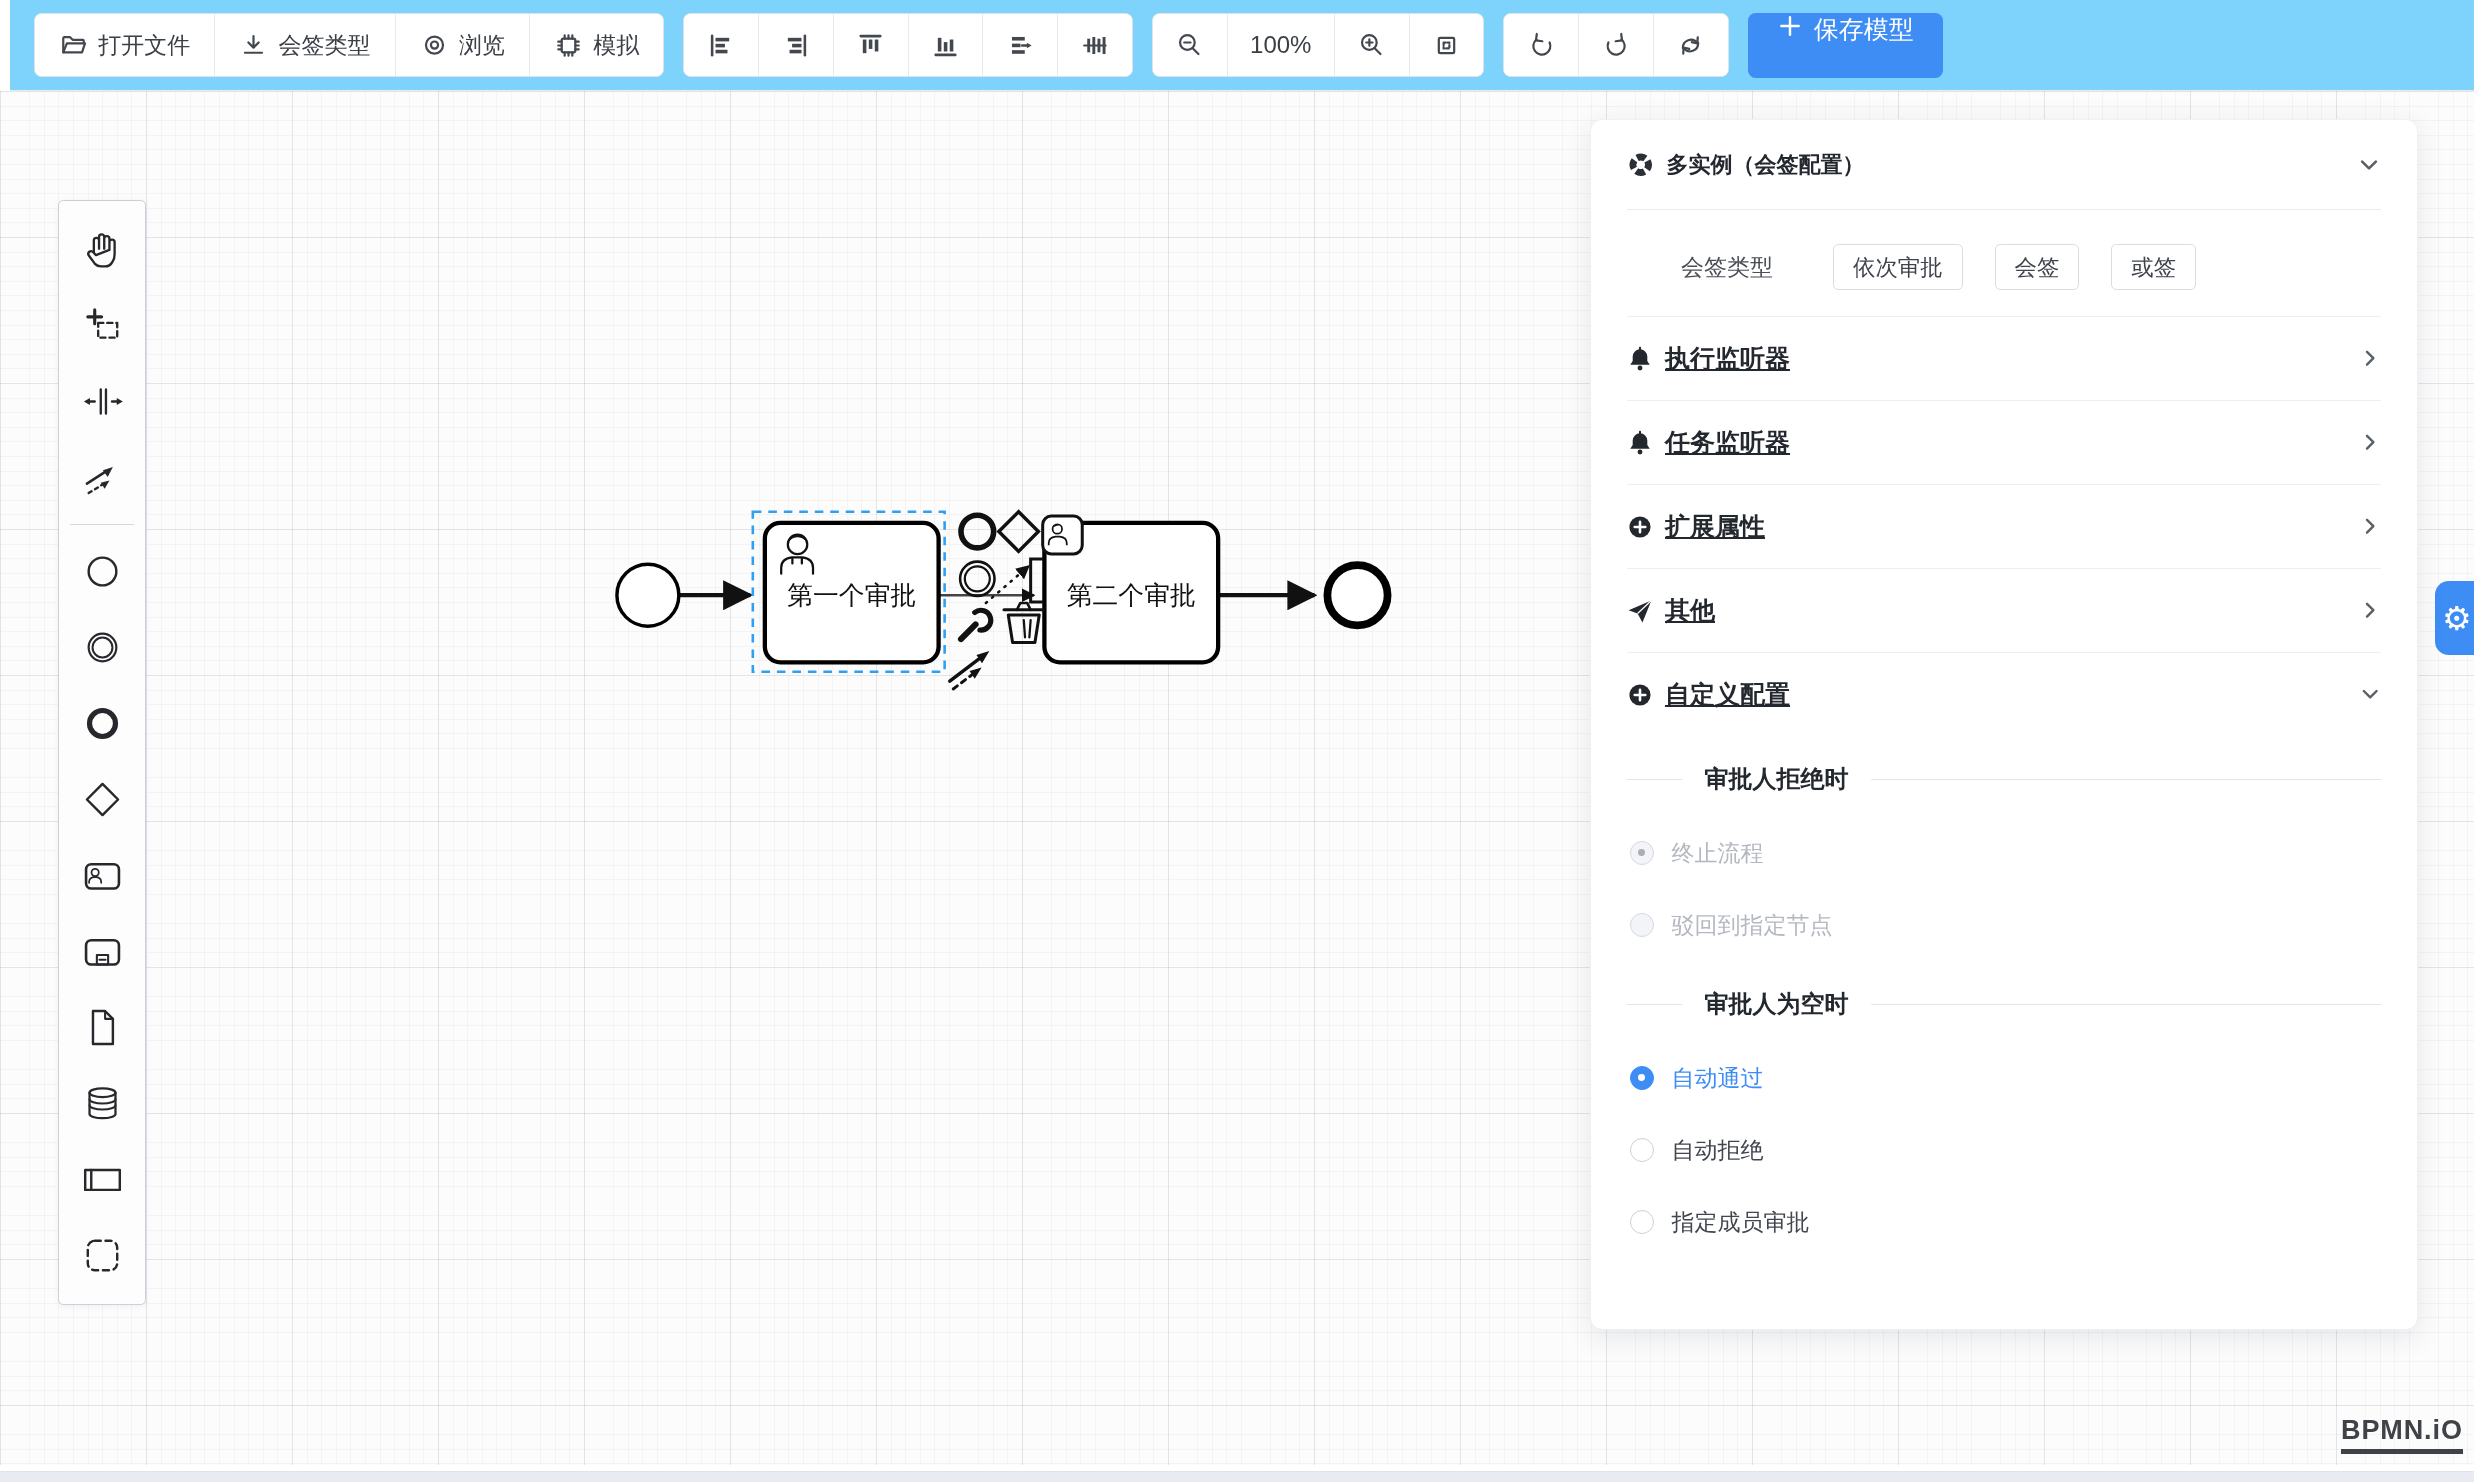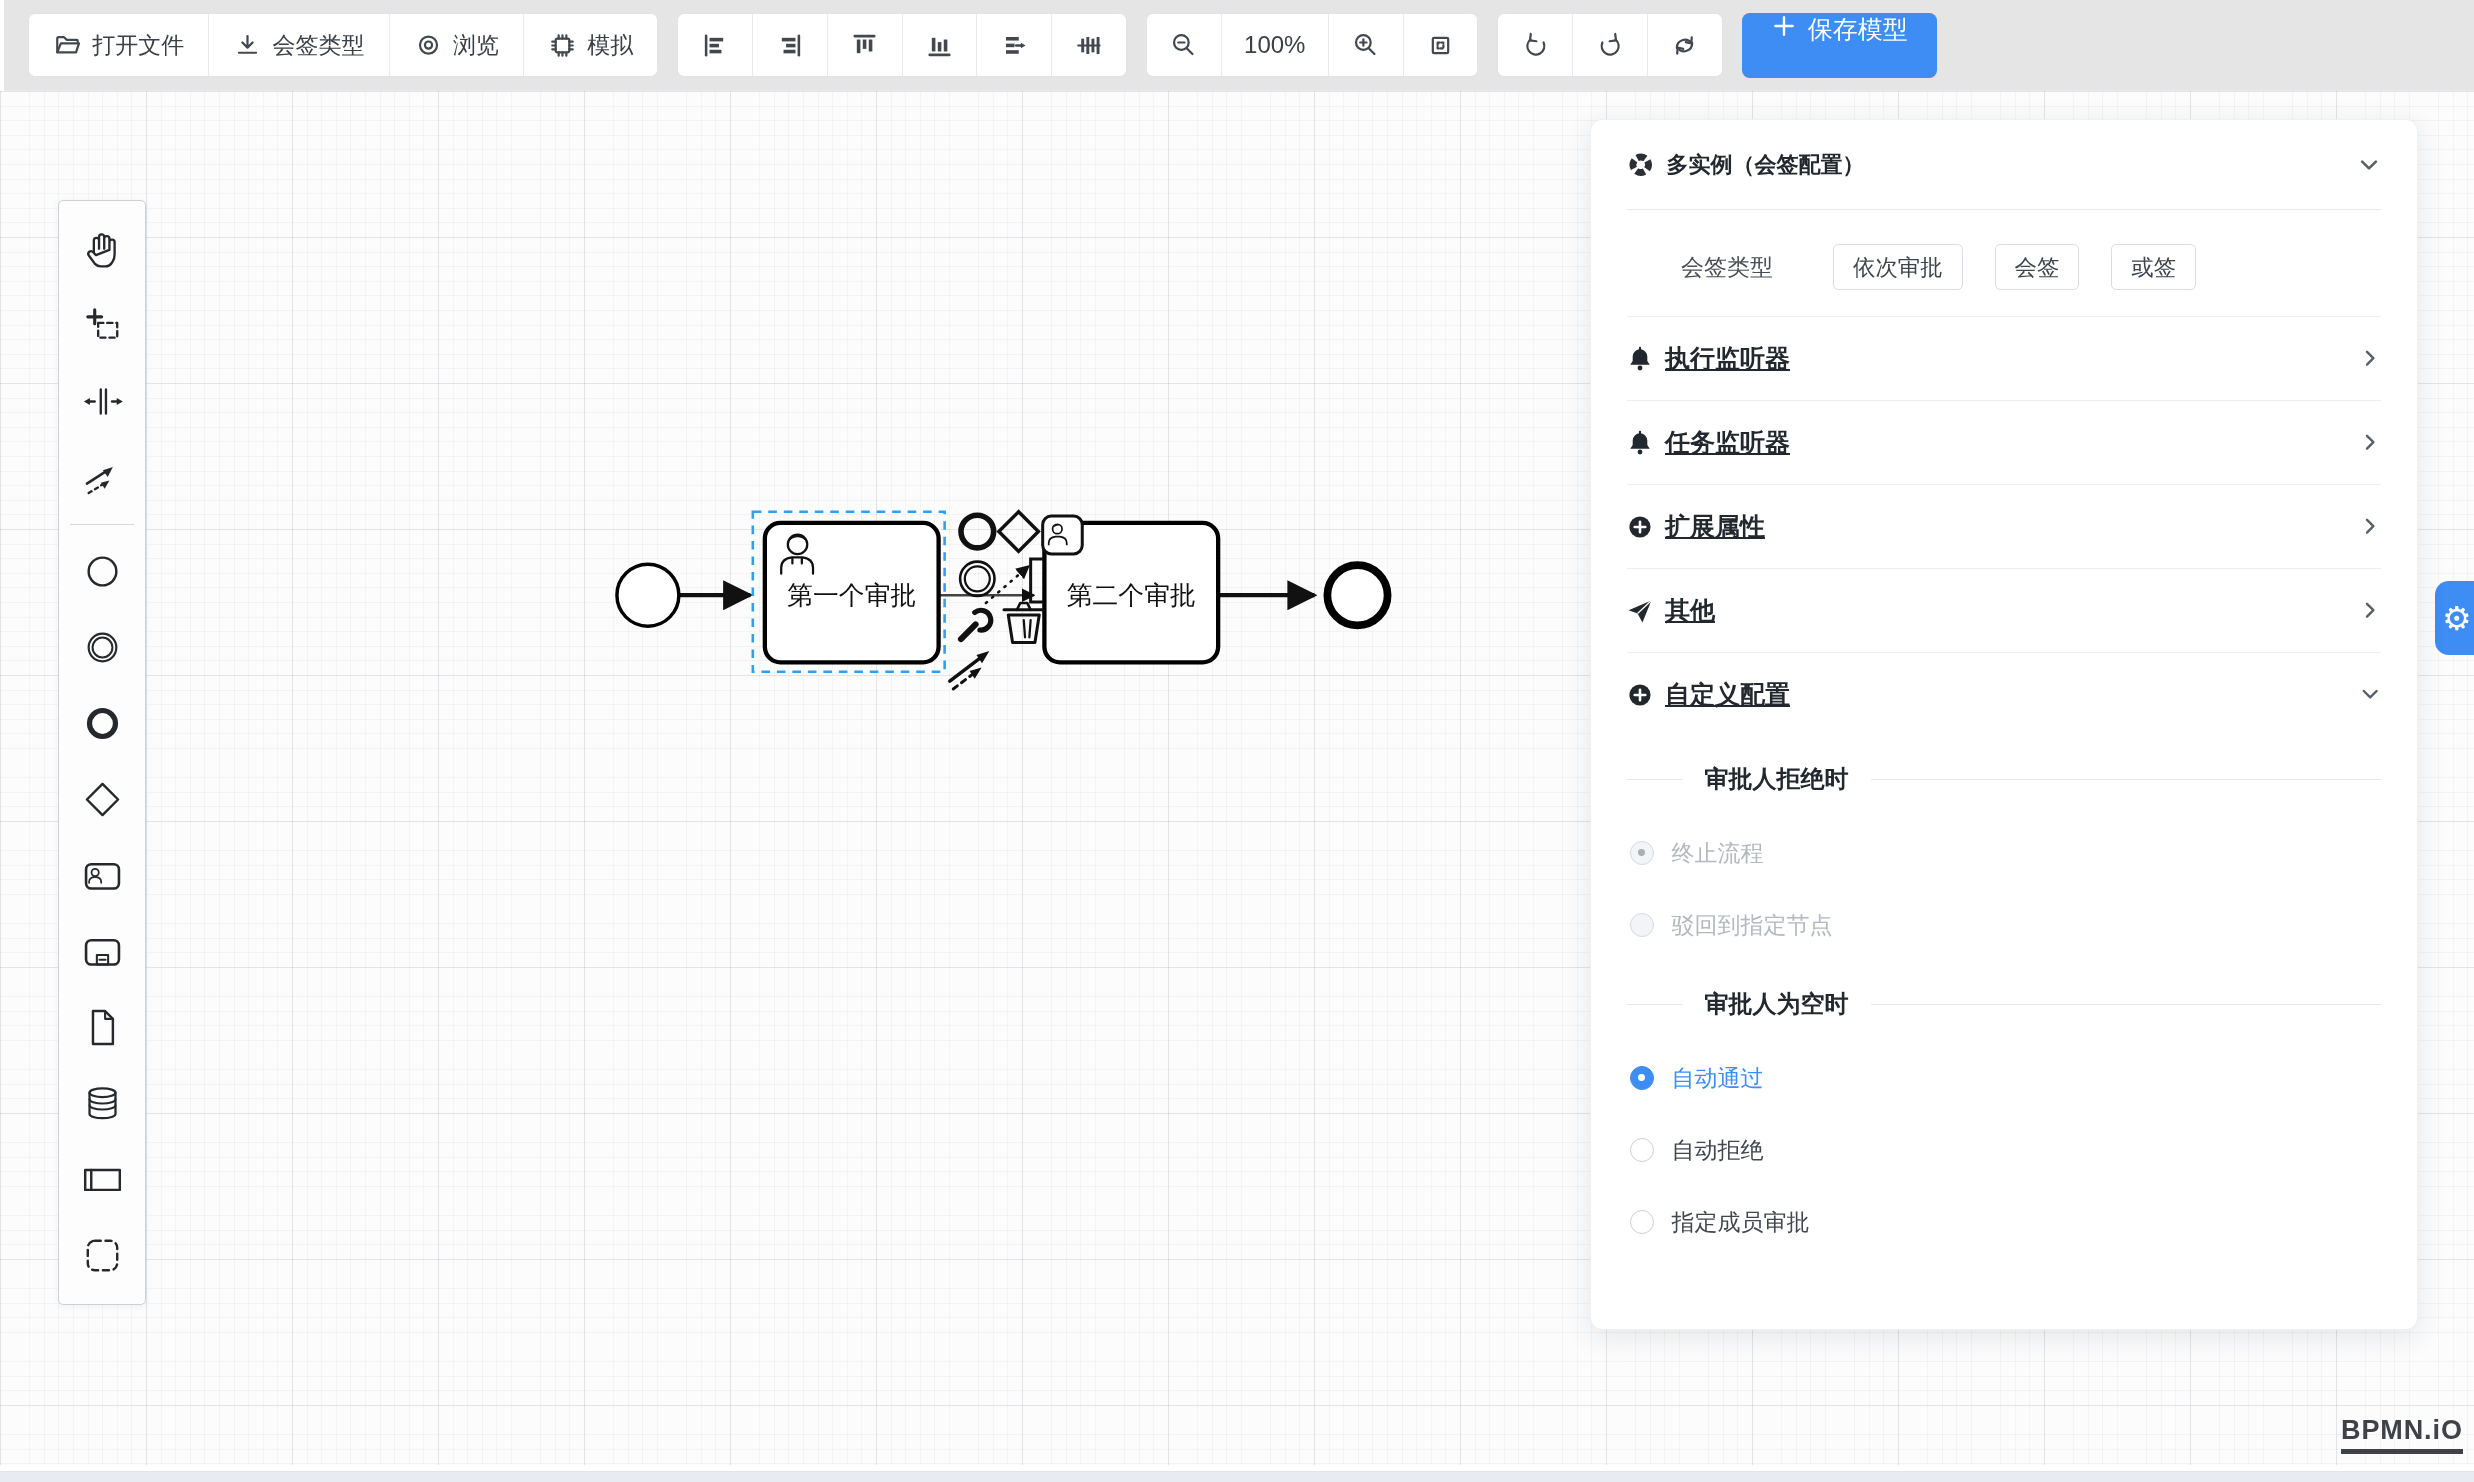--- a/index.html
+++ b/index.html
@@ -7,21 +7,21 @@
        font-family:"Liberation Sans","DejaVu Sans",sans-serif;color:#2b2f36;}
   
   .canvas{position:absolute;left:0;right:0;top:91px;bottom:17px;z-index:0;background-color:#fcfcfd;
     background-image:
       repeating-linear-gradient(to right, rgba(80,90,110,0.05) 0 0.9px, transparent 0.9px 14.6px),
       repeating-linear-gradient(to bottom, rgba(80,90,110,0.05) 0 0.9px, transparent 0.9px 14.6px),
       repeating-linear-gradient(to right, rgba(60,70,90,0.09) 0 0.9px, transparent 0.9px 146px),
       repeating-linear-gradient(to bottom, rgba(60,70,90,0.09) 0 0.9px, transparent 0.9px 146px);}
   .bottom-strip{position:absolute;left:0;right:0;bottom:0;height:10.3px;background:#e8ecf2;border-top:0.9px solid #dfe3ea;z-index:8;}
   
-  .toolbar{position:absolute;left:4px;right:0;top:0;height:91px;background:#e5e5e5;border-bottom:0.9px solid #e7e9ec;
+  .toolbar{position:absolute;left:10px;right:0;top:0;height:91px;background:#7dd3fc;border-bottom:0.9px solid #e7e9ec;
            display:flex;align-items:center;padding-left:24px;z-index:20;box-sizing:border-box;}
   .tb-group{display:flex;align-items:stretch;height:62px;border:0.9px solid #dfe3e8;border-radius:7.7px;background:#fff;overflow:hidden;margin-right:19px;}
   .tb-btn{display:flex;align-items:center;gap:10.3px;padding:0 24px;font-size:23px;color:#3b4047;background:#fff;cursor:pointer;}
   .tb-btn + .tb-btn{border-left:0.9px solid #e8eaee;}
   .tb-btn.icon-only{padding:0 22.4px;}
   .tb-zoomval{font-size:24px;color:#3b4047;display:flex;align-items:center;padding:0 22.4px;border-left:0.9px solid #e8eaee;border-right:0.9px solid #e8eaee;}
   svg.ico{fill:none;stroke:#43484f;stroke-width:2.6;stroke-linecap:round;stroke-linejoin:round;}
   .save-btn{display:flex;align-items:flex-start;gap:11px;height:65px;padding:0 29px;border-radius:7.7px;background:#3d8df5;
             color:#fff;font-size:25px;border:none;cursor:pointer;}
   

